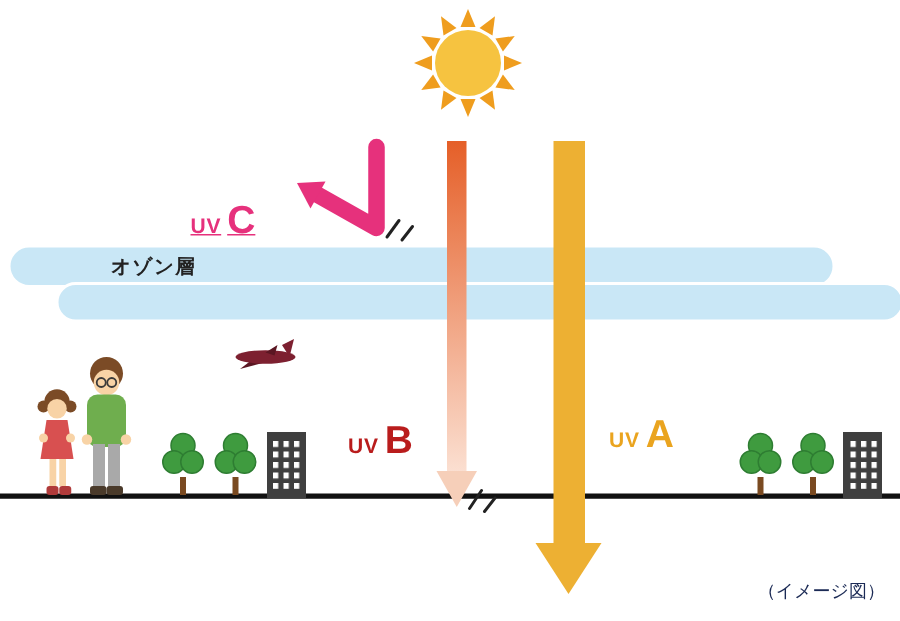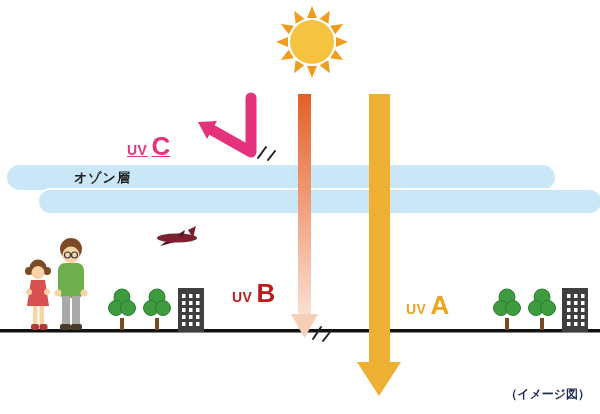--- a/index.html
+++ b/index.html
@@ -6,27 +6,27 @@
   .stage{
     position:relative;width:600px;height:414px;background:#ffffff;overflow:hidden;
     font-family:"Liberation Sans", sans-serif;
   }
   .stage svg{position:absolute;left:0;top:0;}
   .label{position:absolute;font-weight:bold;line-height:1;white-space:nowrap;}
   .uv-prefix{font-size:14px;letter-spacing:0.5px;vertical-align:baseline;}
   .uv-letter{font-size:26px;margin-left:4px;vertical-align:baseline;}
   .uvc-label{color:#e6317c;left:127px;top:133px;text-decoration:underline;}
   .uvb-label{color:#b91c1c;left:232px;top:280px;}
-  .uva-label{color:#eaa41f;left:406px;top:276px;margin-top:16px;}
+  .uva-label{color:#eaa41f;left:406px;top:276px;}
   .ozone-label{
     position:absolute;left:74px;top:169px;color:#222;font-size:13px;
     font-weight:600;letter-spacing:1px;
   }
   .caption{
-    position:absolute;right:10px;top:386px;color:#1b2a55;font-size:12px;font-weight:bold;
+    position:absolute;right:10px;top:386px;color:#1b2a55;font-size:12px;font-weight:normal;
   }
 </style>
 </head>
 <body>
 
 <div class="stage">
 
   <svg width="600" height="414" viewBox="0 0 600 414">
     <defs>
       <linearGradient id="gradB" x1="0" y1="0" x2="0" y2="1">

